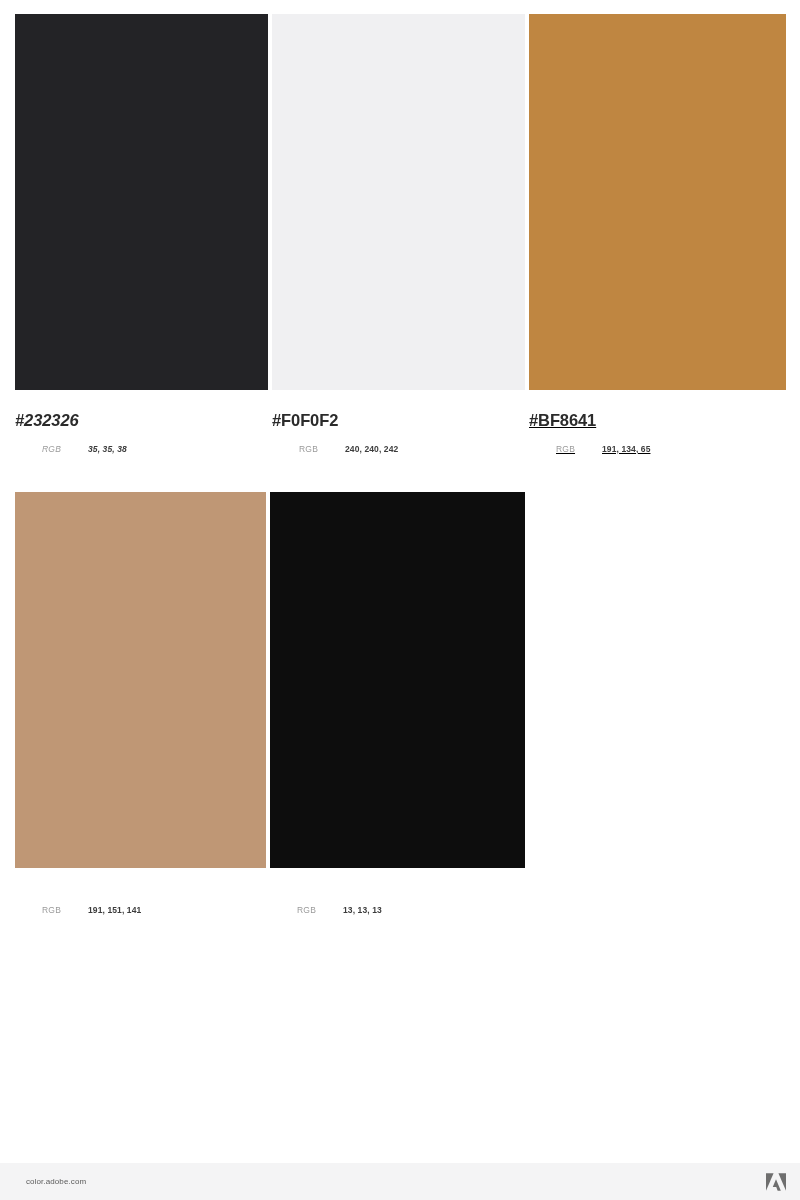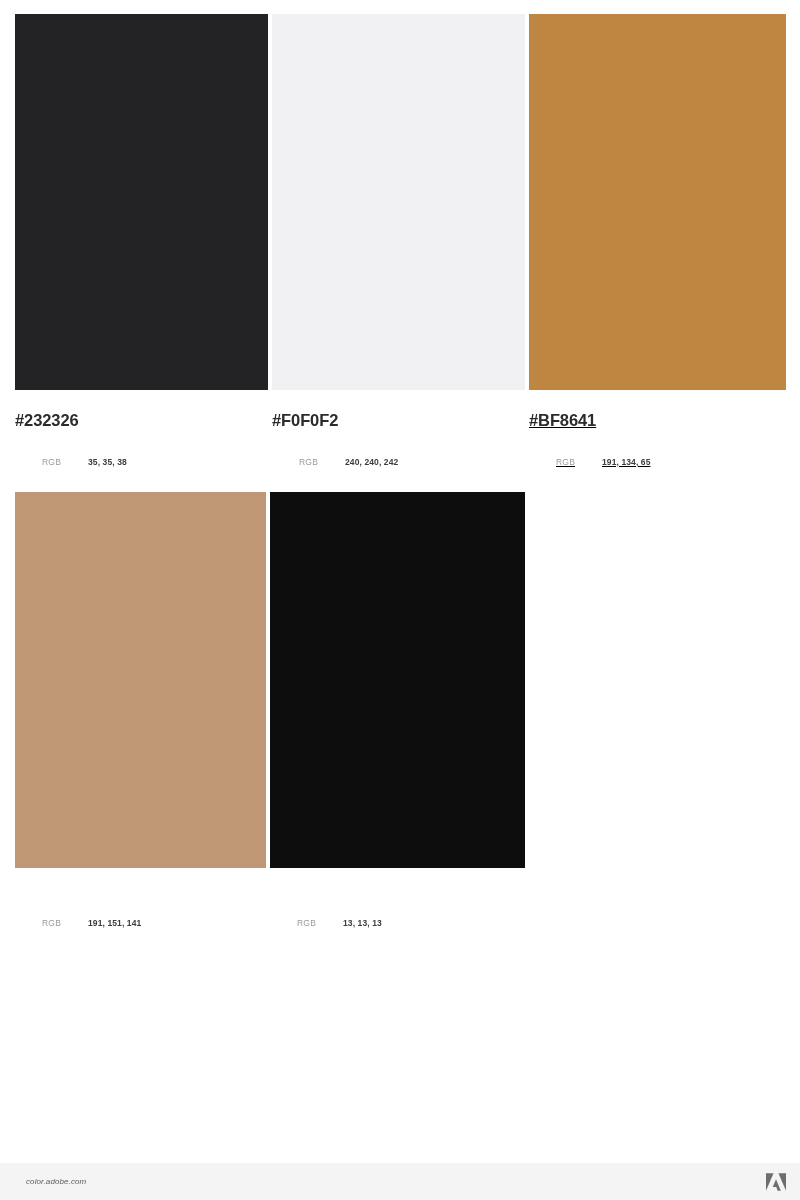--- a/index.html
+++ b/index.html
@@ -35,21 +35,21 @@
   .swatch-card {
     position: relative;
   }
   .swatch-chip {
     display: block;
     width: 100%;
   }
   .swatch-row-1 .swatch-chip { height: 376px; }
   .swatch-row-2 .swatch-chip { height: 376px; }
 
-  .swatch-card-w1 { width: 253px; }
+  .swatch-card-w1 { width: 253px; font-style: italic; }
   .swatch-card-w2 { width: 253px; }
   .swatch-card-w3 { width: 257px; text-decoration: underline; }
   .swatch-card-w4 { width: 251px; }
   .swatch-card-w5 { width: 255px; }
 
   .swatch-meta {
     padding-top: 22px;
   }
   .swatch-hex {
     font-size: 16.5px;
@@ -72,21 +72,20 @@
     letter-spacing: 0.2px;
     width: 46px;
     flex: none;
     padding-left: 27px;
   }
   .swatch-rgb-val {
     font-size: 8.5px;
     color: #3c3c3c;
     font-weight: bold;
     letter-spacing: 0.1px;
-    margin-top: 13px;
   }
 
   
   .page-footer {
     position: absolute;
     left: 0;
     bottom: 0;
     width: 800px;
     height: 37px;
     background: #f4f4f5;
@@ -166,21 +165,21 @@
       <div class="swatch-meta">
         <div class="swatch-rgb-line">
           <span class="swatch-rgb-key">RGB</span>
           <span class="swatch-rgb-val">13, 13, 13</span>
         </div>
       </div>
     </div>
 
   </div>
 
-  <div class="page-footer" style="background: rgb(244, 244, 245); font-style: italic;">
+  <div class="page-footer" style="background: rgb(244, 244, 245);">
     <span class="footer-url">color.adobe.com</span>
     <span>
       <svg class="footer-logo" viewBox="0 0 24 21" xmlns="http://www.w3.org/2000/svg">
         <path d="M0 0 H9.1 L0 21 Z" fill="#6E6E6E"></path>
         <path d="M24 0 H14.9 L24 21 Z" fill="#6E6E6E"></path>
         <path d="M12 7.1 L17.8 21 H14 L12.3 16.6 H8.1 Z" fill="#6E6E6E"></path>
       </svg>
     </span>
   </div>
 

